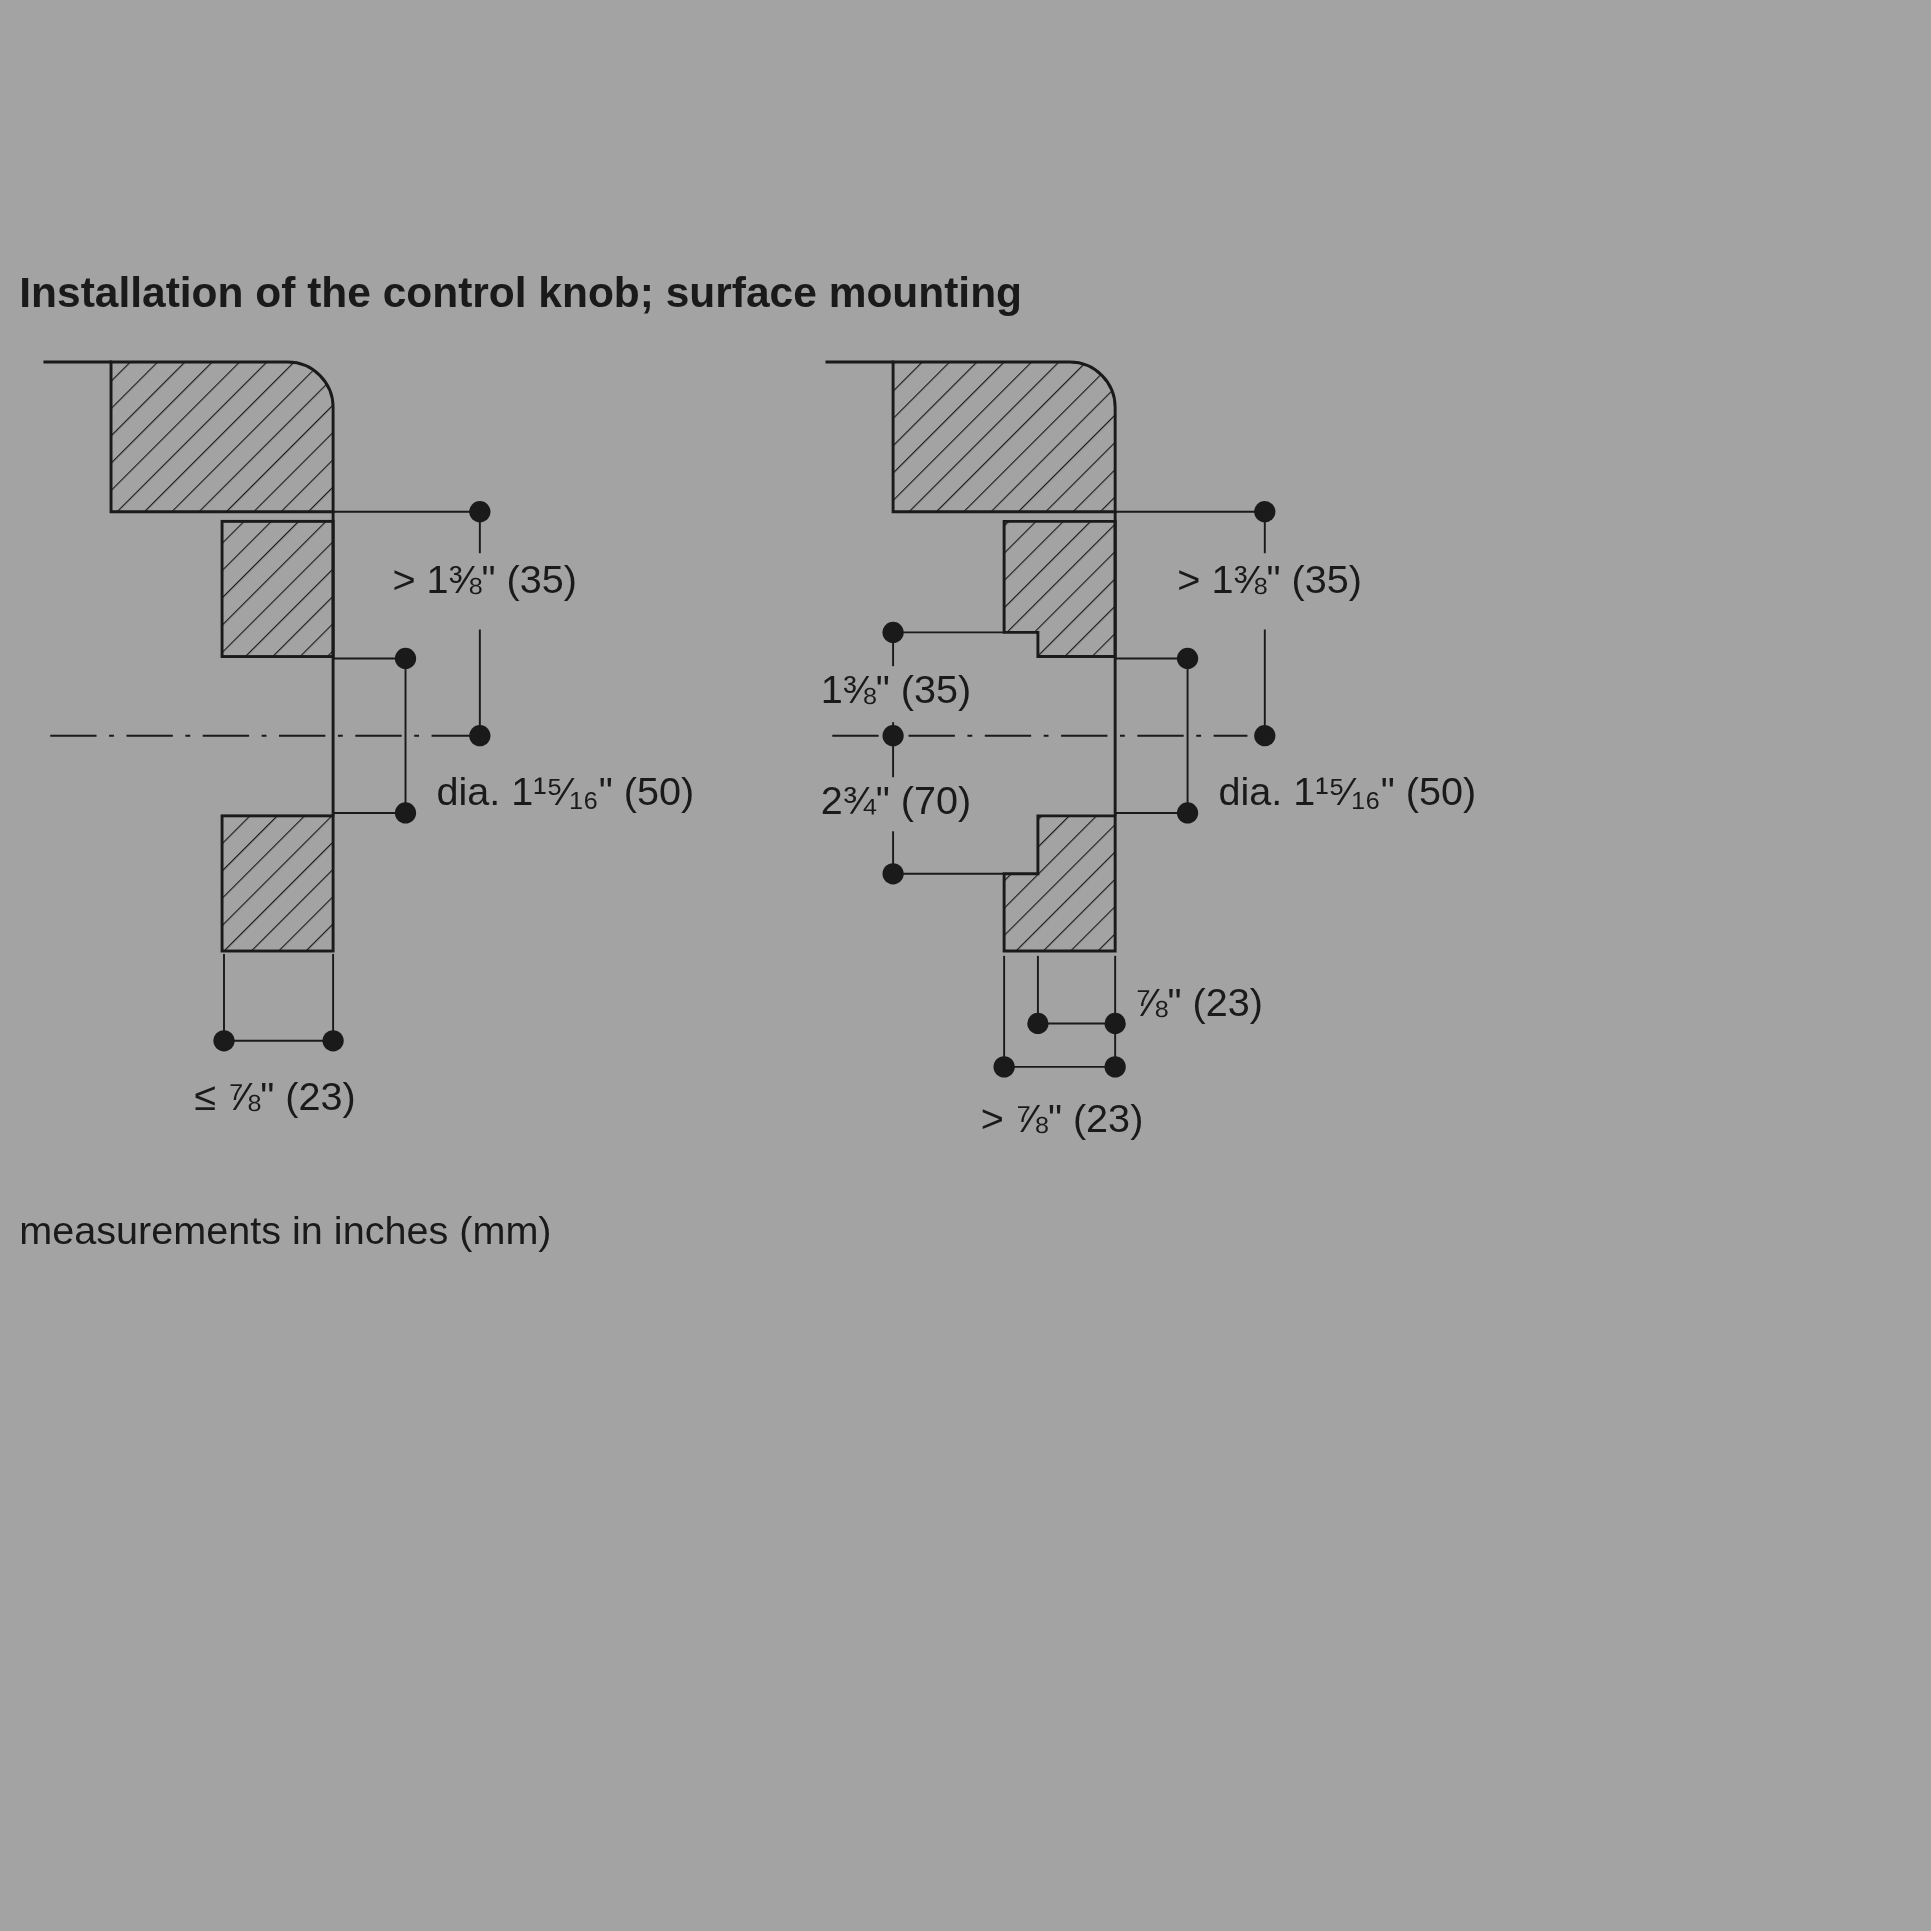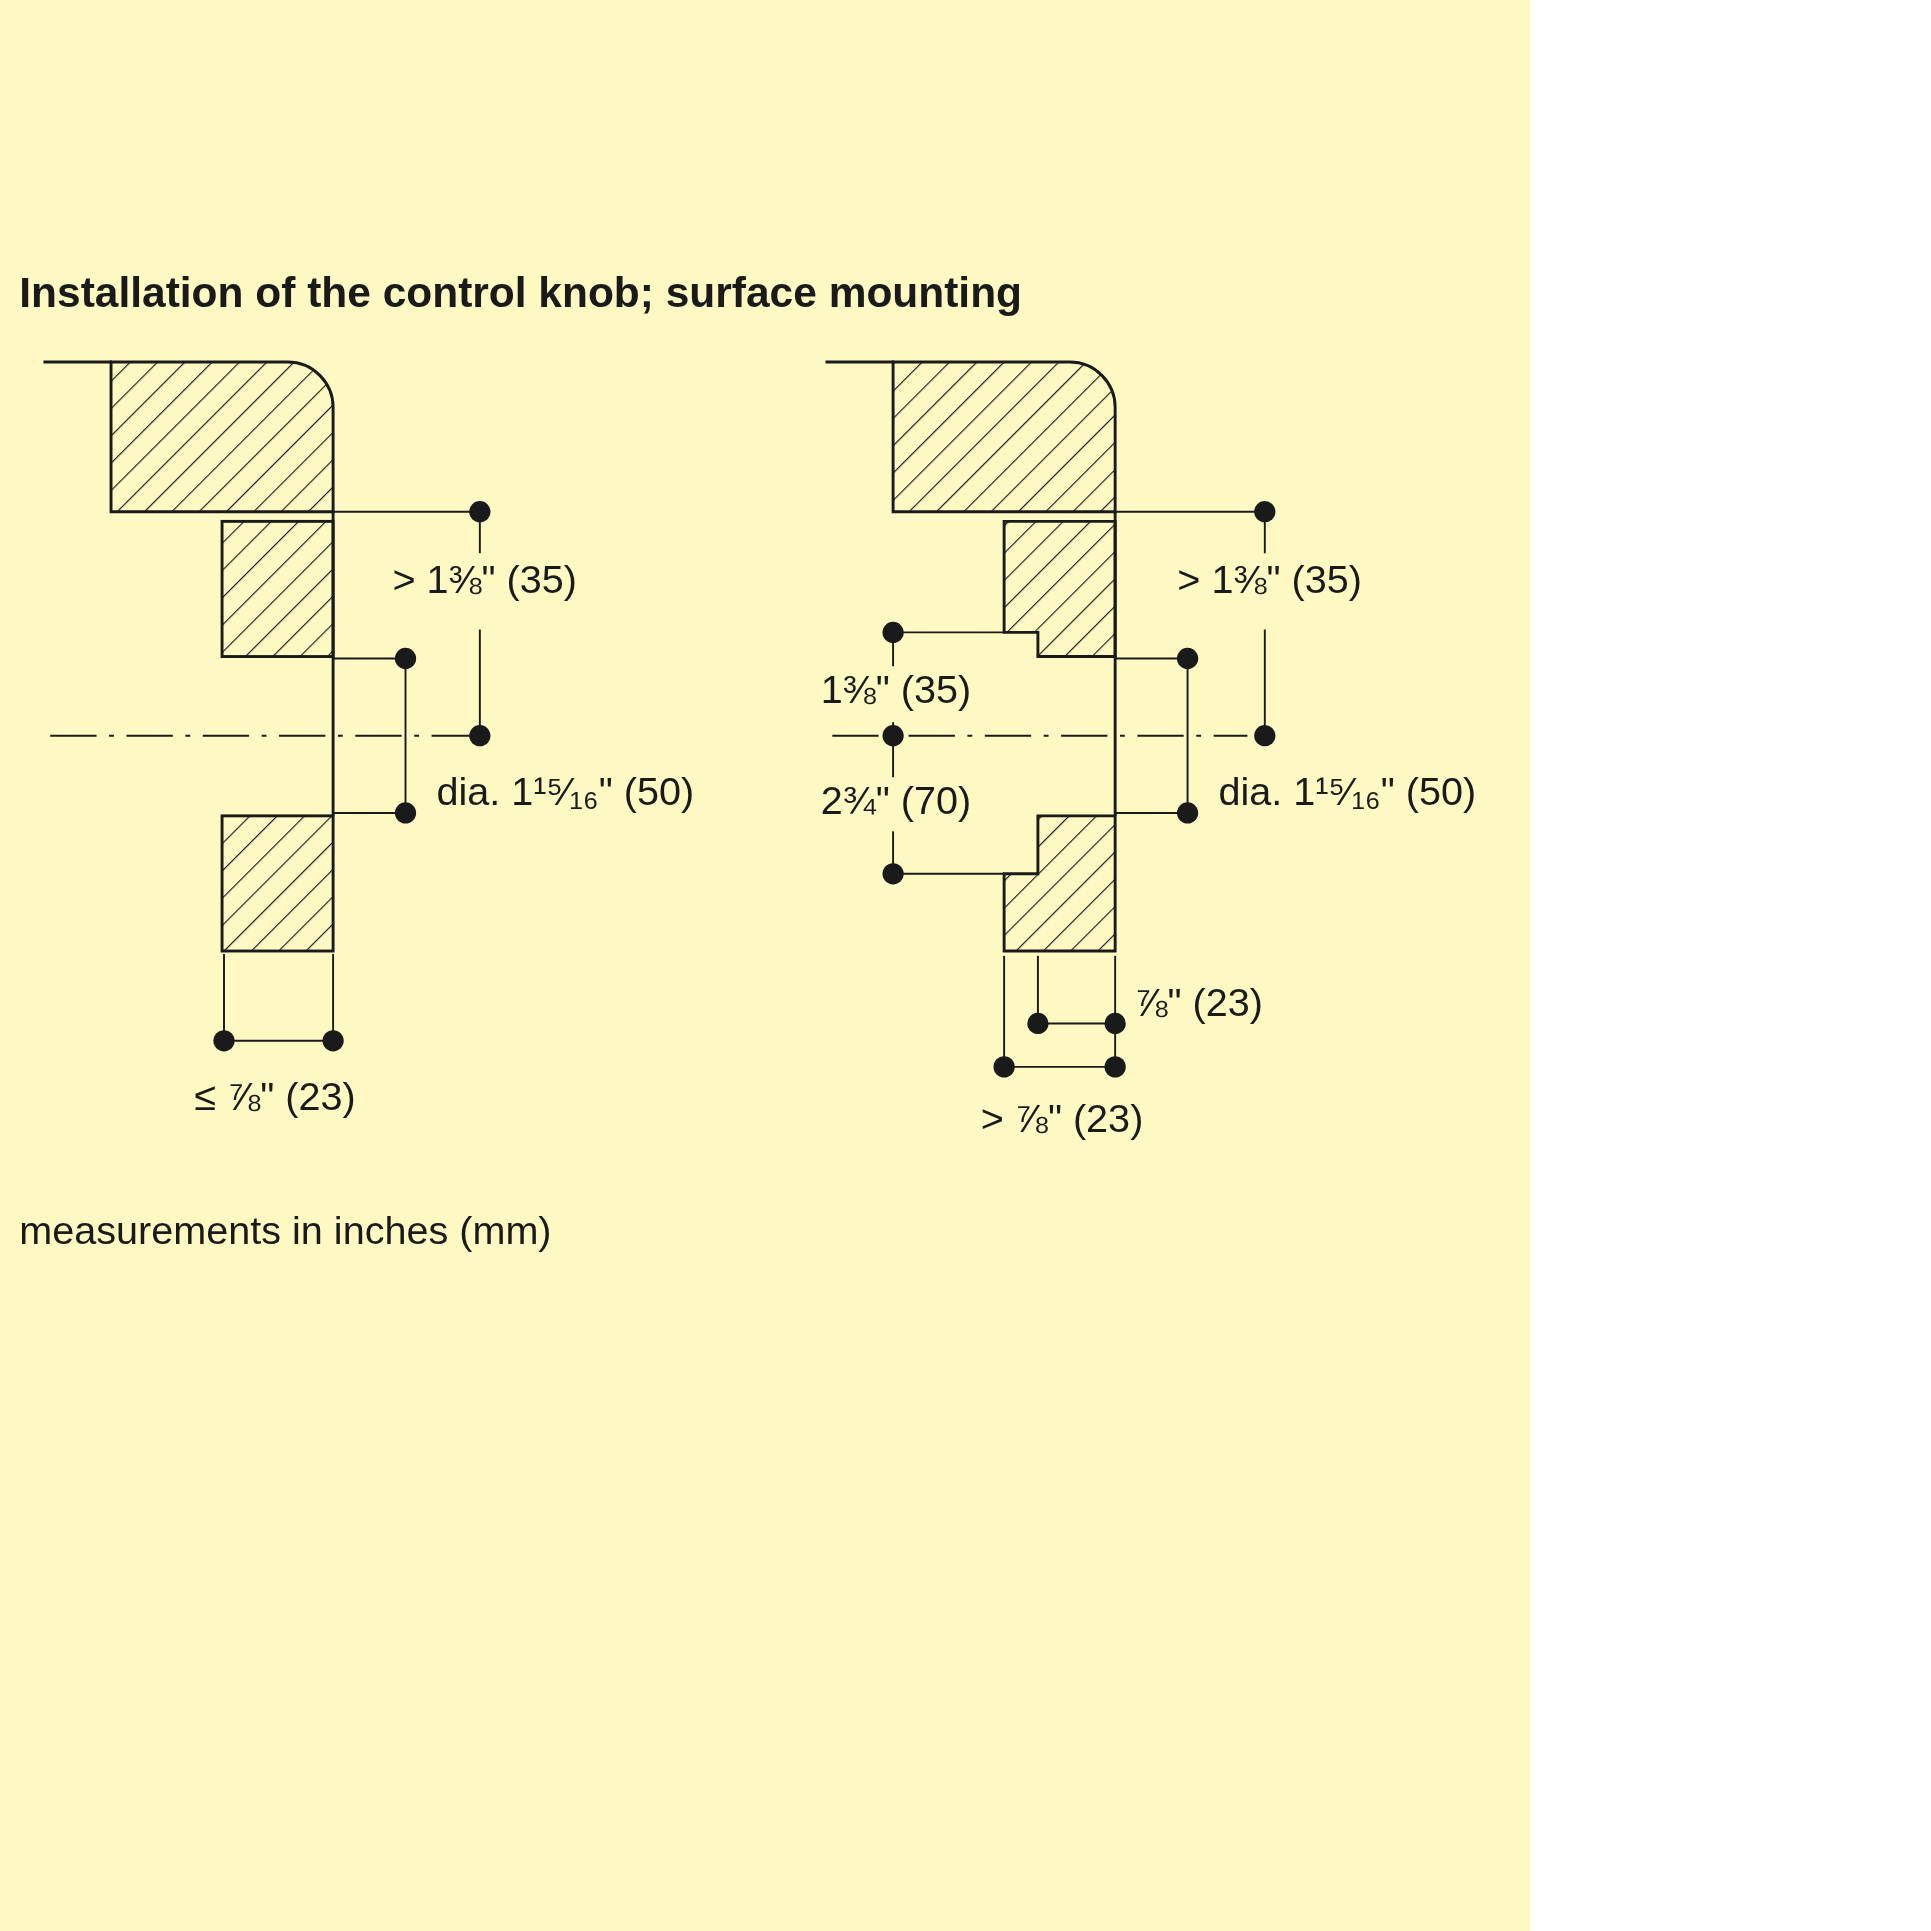--- a/index.html
+++ b/index.html
@@ -1,23 +1,23 @@
 <!DOCTYPE html>
 <html><head>
 <meta charset="utf-8">
 <style>
   html, body {
     margin: 0;
     padding: 0;
     background: #ffffff;
   }
   .canvas {
-    width: 1530px;
+    width: 1931px;
     height: 1931px;
-    background: #fef9c3;
+    background: #a3a3a3;
     position: relative;
     font-family: "Liberation Sans", "DejaVu Sans", sans-serif;
   }
   svg { display: block; }
   svg text {
     fill: #1a1a1a;
     font-family: "Liberation Sans", "DejaVu Sans", sans-serif;
   }
   .title-text  { font-size: 44px; font-weight: 700; }
   .dim-label   { font-size: 41px; }

